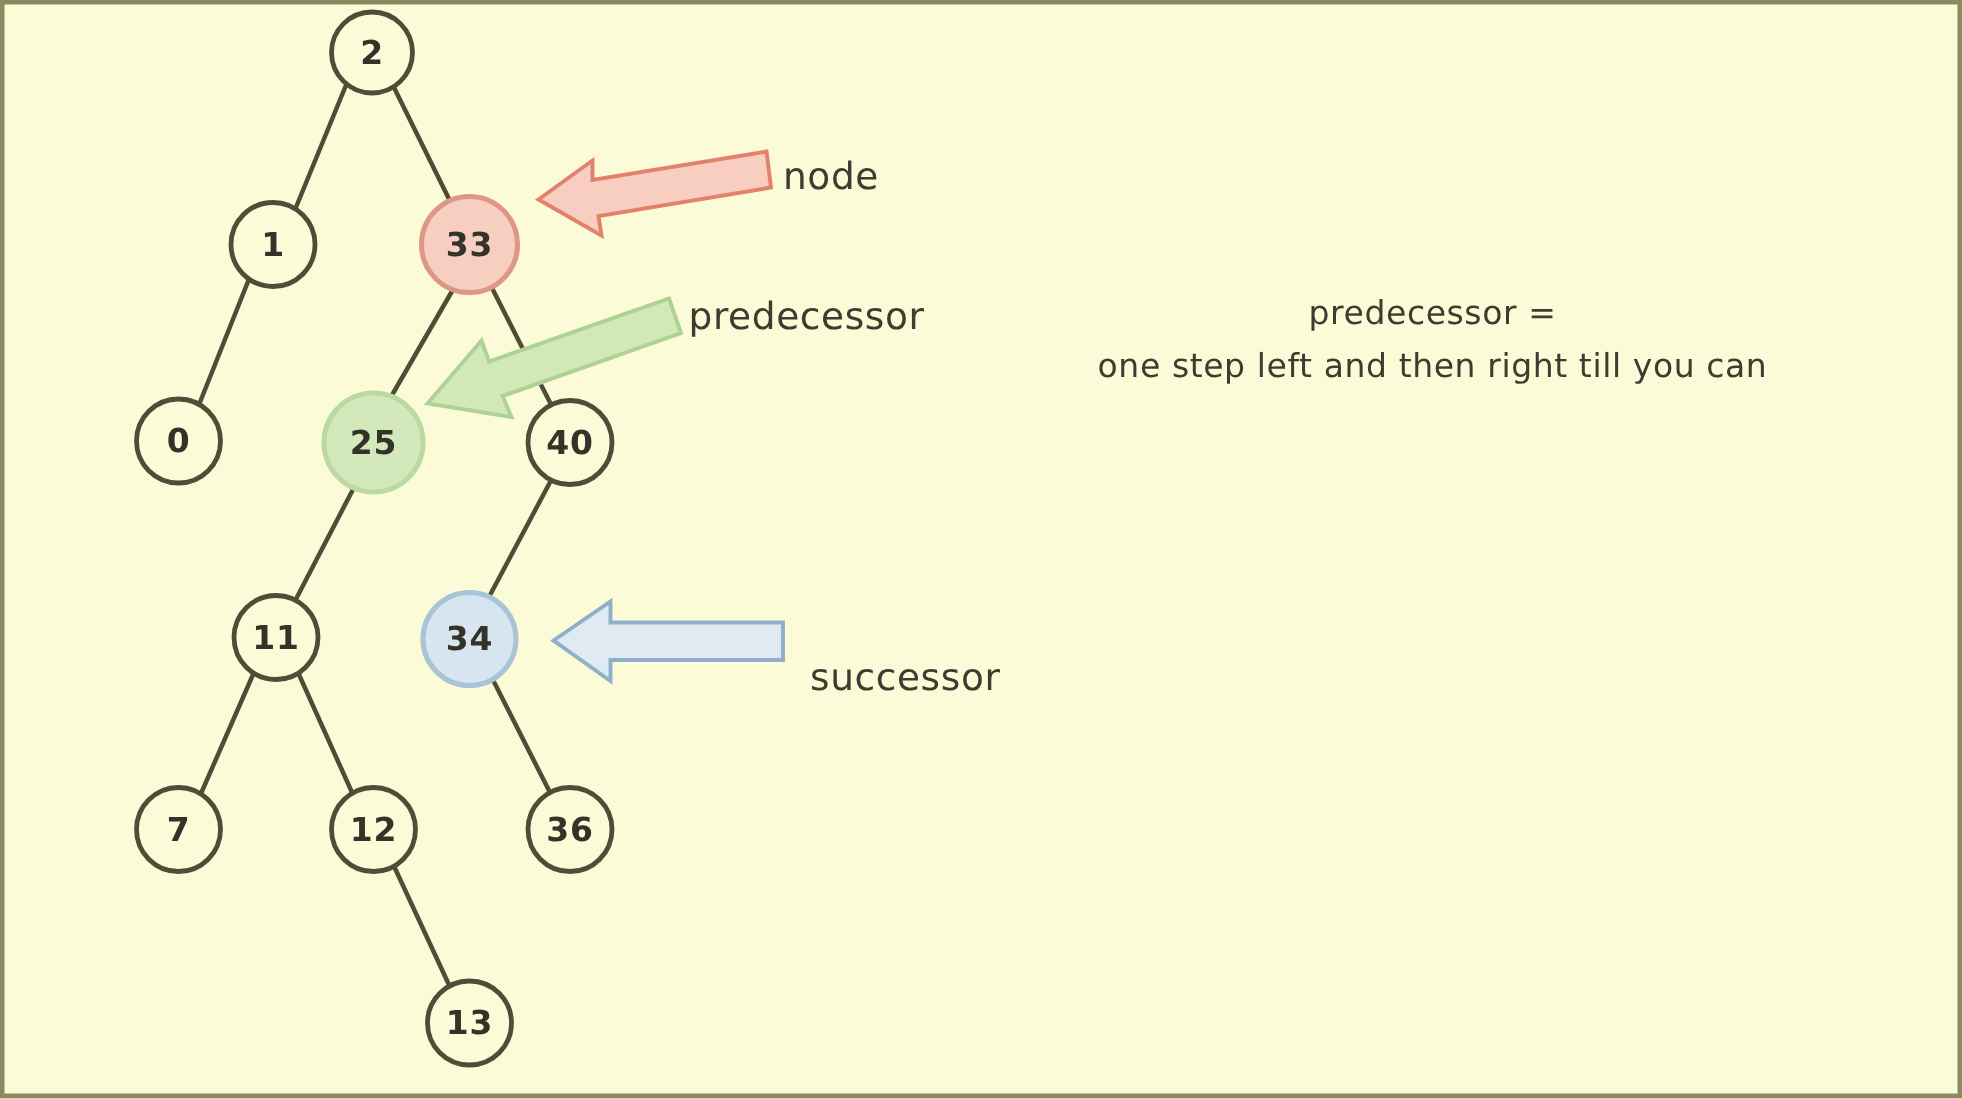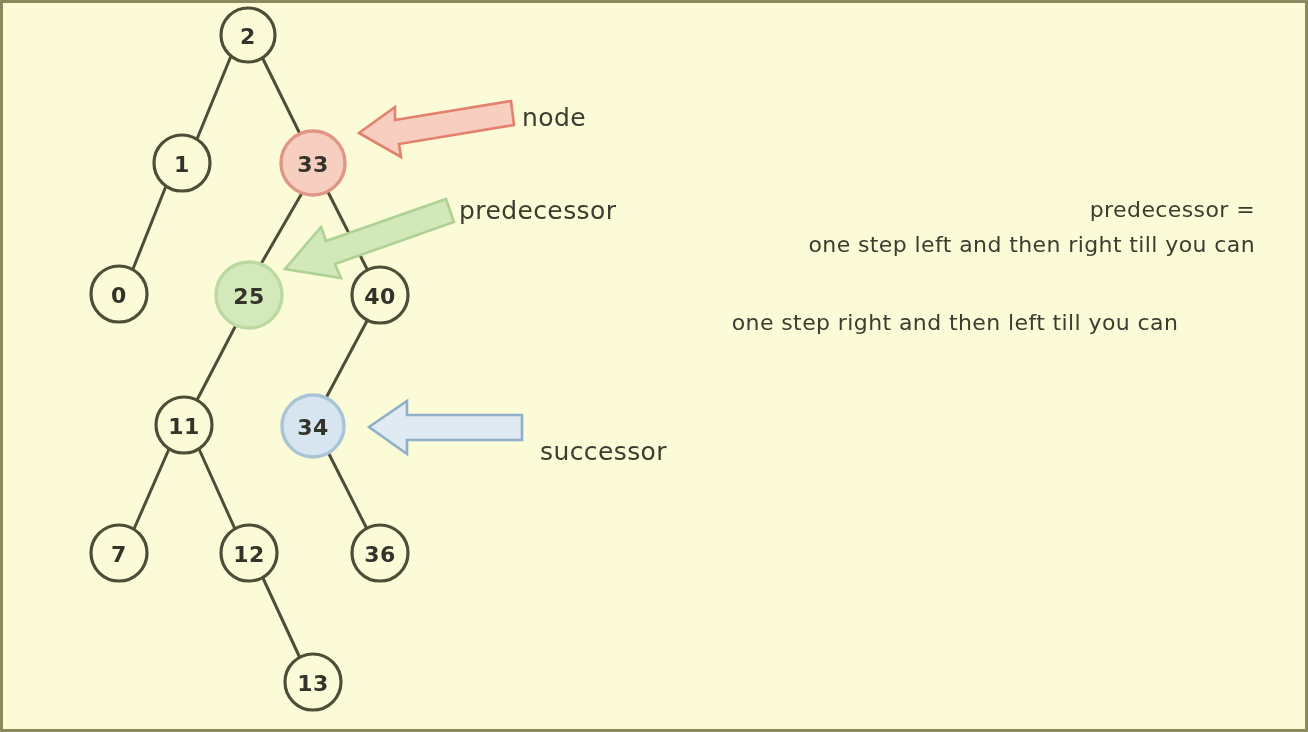--- a/index.html
+++ b/index.html
@@ -70,21 +70,21 @@
   .note-block {
     position: absolute;
     width: 600px;
     left: 652px;
     text-align: center;
     font-family: "DejaVu Sans", sans-serif;
     color: #3c3c30;
     letter-spacing: 0.4px;
     line-height: 1.52;
   }
-  #note-predecessor { top: 190px; text-align: right; }
+  #note-predecessor { top: 190px; }
   #note-successor   { top: 303px; }
   .note-title {
     display: block;
     font-size: 22px;
     margin-bottom: 2px;
   }
   .note-body {
     display: block;
     font-size: 22px;
   }
@@ -191,16 +191,15 @@
   <div class="callout-label" id="label-predecessor">predecessor</div>
 
   <div class="callout-label" id="label-successor">successor</div>
 
   <div class="note-block" id="note-predecessor">
     <span class="note-title">predecessor =</span>
     <span class="note-body">one step left and then right till you can</span>
   </div>
 
   <div class="note-block" id="note-successor">
-    <span class="note-body">one step right and then left till you can</span>
   </div>
 
 </div>
 
 </body></html>

